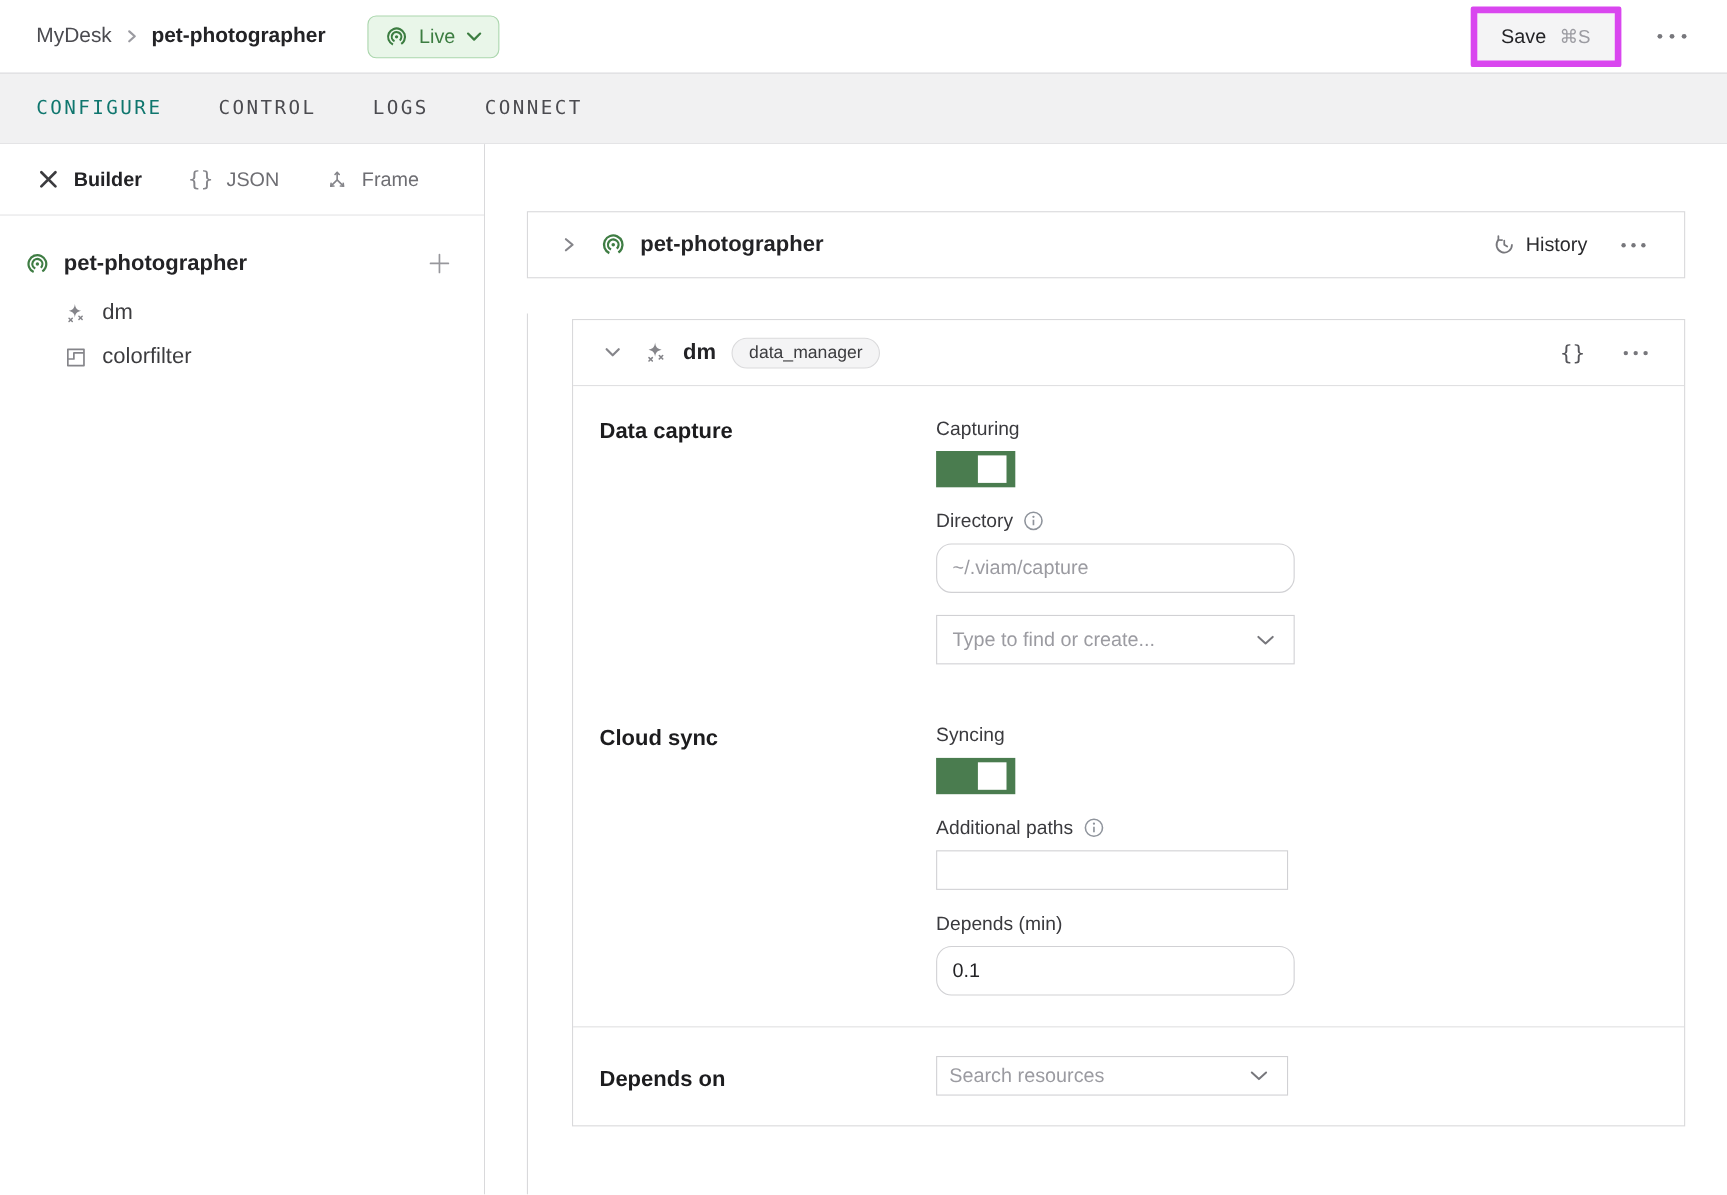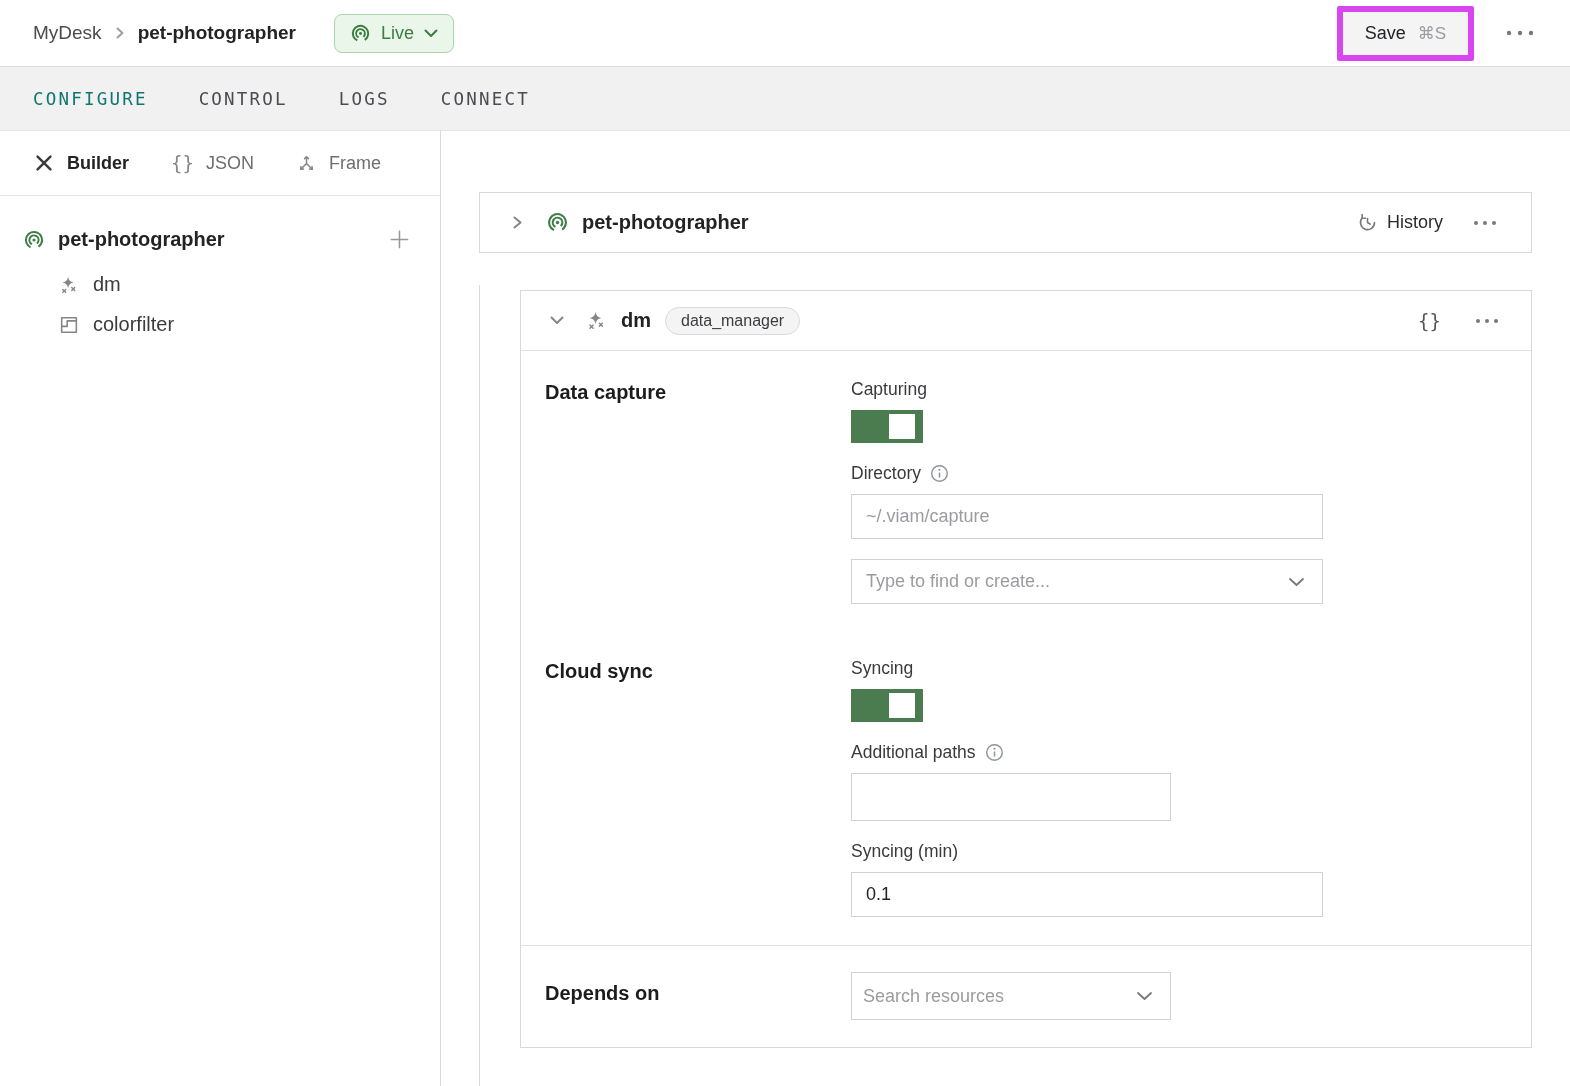--- a/index.html
+++ b/index.html
@@ -72,23 +72,23 @@
   .row { display:flex; padding:28px 38px 30px 24px; }
   .row-label { width:306px; flex:0 0 306px; font-size:20px; font-weight:700; color:#1c1c1e; padding-top:2px; }
   .row-fields { flex:1; display:flex; flex-direction:column; gap:20px; }
   .field-label-line { display:flex; align-items:center; gap:9px; margin-bottom:10px; }
   .field-label { font-size:17.5px; color:#3a3a3e; }
   .toggle { position:relative; width:72px; height:33px; background:#4a7c4f; cursor:pointer; }
   .toggle .knob { position:absolute; top:4px; right:8px; width:26px; height:25px; background:#fff; }
   .text-input { height:45px; border:1px solid #d1d1d4; background:#fff; font-size:18px; color:#232326;
     padding:0 14px; font-family:"Liberation Sans", sans-serif; outline:none; }
   .text-input::placeholder { color:#9b9ba1; }
-  .w400 { width:472px; }
+  .w400 { width:326px;border-radius:14px; }
   .w320 { width:320px; }
-  .input-tall { height:48px;padding-left:11px; }
+  .input-tall { height:36px;padding-left:11px; }
   .select-wrap { position:relative; display:inline-flex; }
   .select-wrap .text-input { width:100%; }
   .select-chevron { position:absolute; right:18px; top:50%; transform:translateY(-50%); pointer-events:none; display:inline-flex; }
   .row-depends { border-top:1px solid #e0e0e2; padding:26px 38px 27px 24px; }
   .row-depends .row-label { padding-top:10px; }
 
   svg { display:block; }
 </style>
 </head>
 <body>
@@ -359,21 +359,21 @@
                         <line x1="10" y1="9" x2="10" y2="14.2" stroke="#8f949c" stroke-width="1.6"></line>
                         <circle cx="10" cy="6.1" r="1.1" fill="#8f949c"></circle>
                       </svg>
                   </span>
                 </div>
                 <input class="text-input w320 input-tall" type="text" style="">
               </div>
 
               <div>
                 <div class="field-label-line">
-                  <span class="field-label">Syncing (min)</span>
+                  <span class="field-label">Depends (min)</span>
                 </div>
                 <input class="text-input w400" type="text" value="0.1" style="">
               </div>
 
             </div>
           </div>
 
           <div class="row row-depends">
             <div class="row-label">Depends on</div>
             <div class="row-fields">

